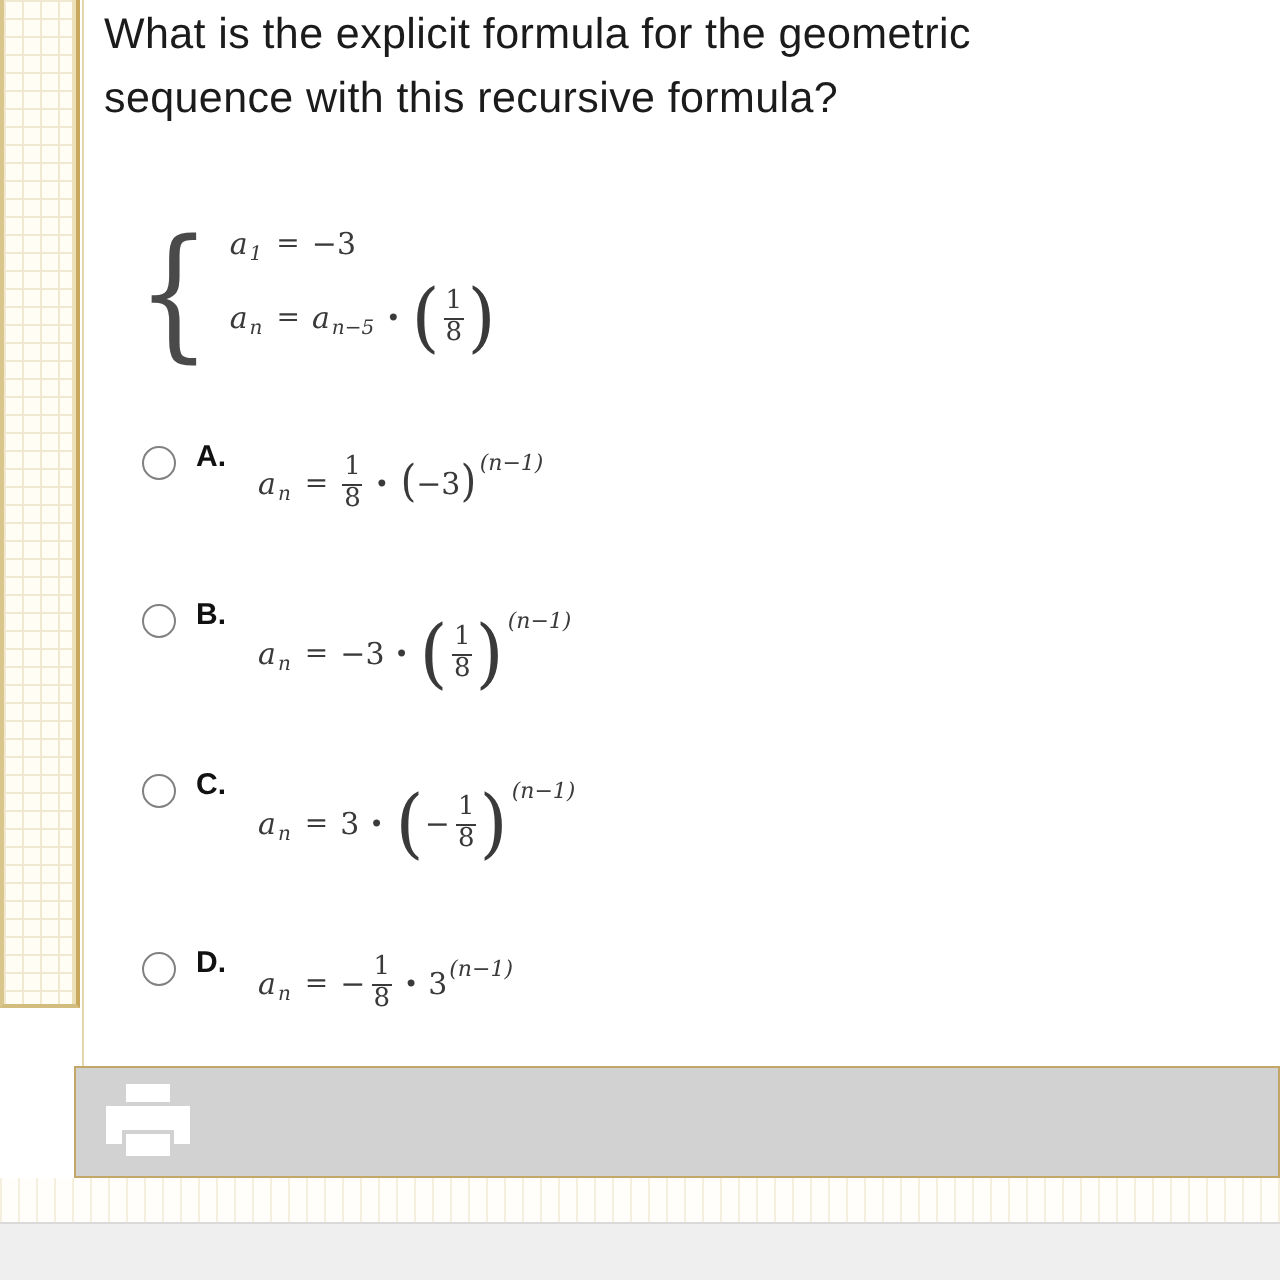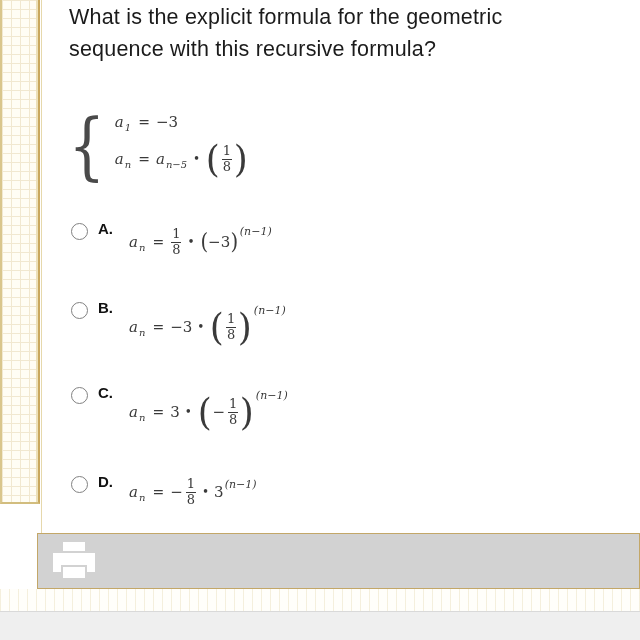--- a/index.html
+++ b/index.html
@@ -21,21 +21,21 @@
     border-bottom:2px solid #d2bd7e;
     box-shadow: inset -2px 0 0 #ece0b8;
   }
 
   
   .panel {
     position:absolute; left:41px; top:0; width:599px; height:533px;
     background:#ffffff; border-left:1px solid #e6d8ac;
   }
   .question {
-    position:absolute; left:27px; top:2px; width:520px;
+    position:absolute; left:10px; top:2px; width:520px;
     font-size:21.5px; line-height:31.5px; color:#1b1b1b; letter-spacing:0.2px;
   }
 
   
   .mrow { display:inline-flex; align-items:center; font-family:"DejaVu Serif", serif;
           font-size:15px; color:#3a3a3a; white-space:nowrap; }
   .mvar { font-style:italic; }
   .msub { font-size:10px; font-style:italic; position:relative; top:5px; margin:0 1px 0 1px; }
   .meq  { margin:0 6px; font-size:14px; }
   .mbullet { font-size:12px; margin:0 5px; }

